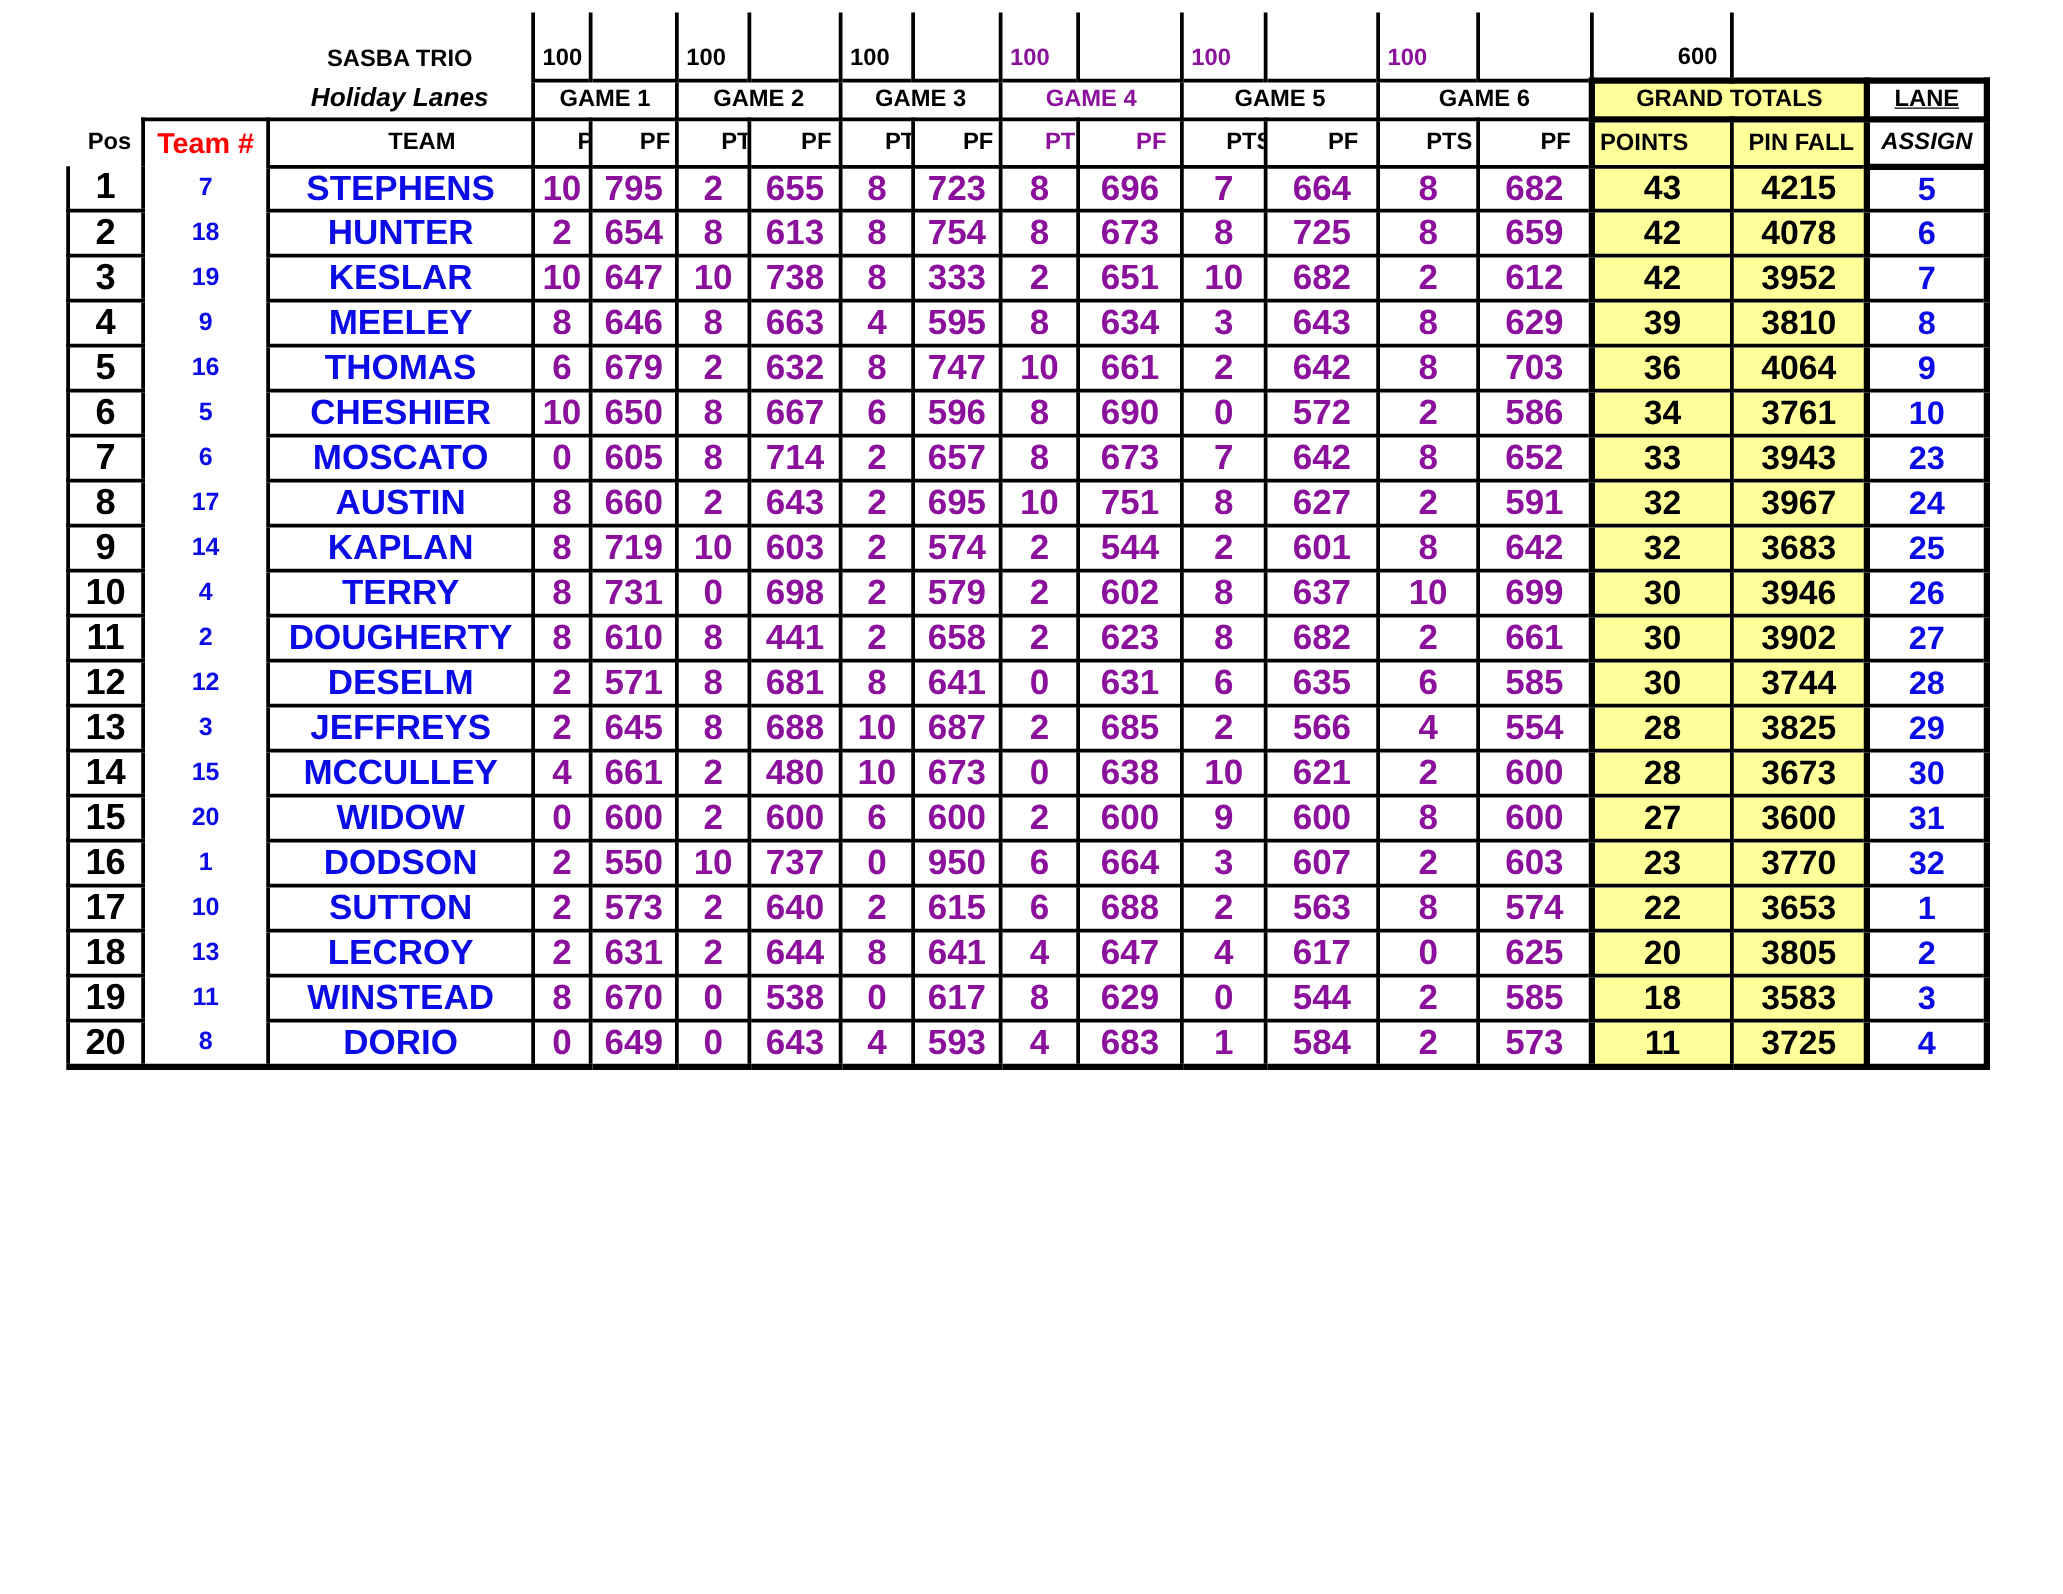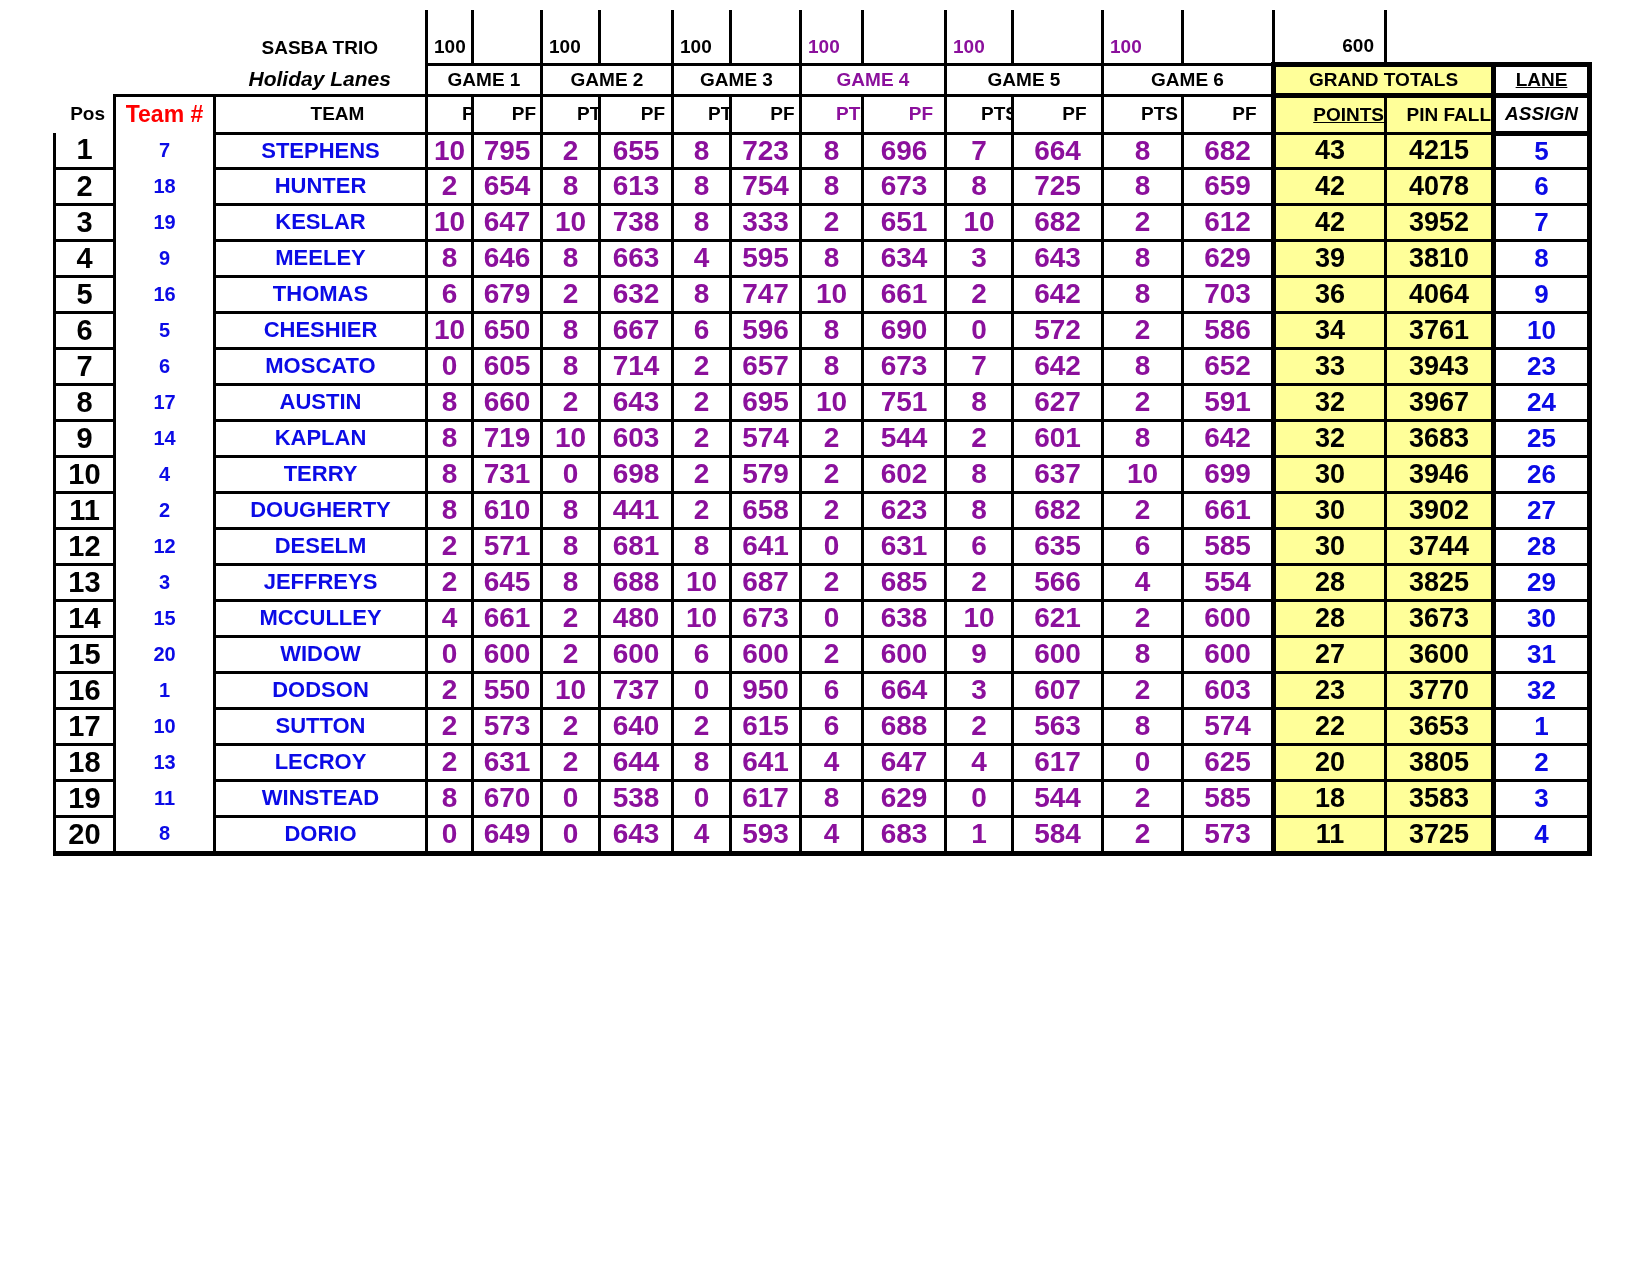--- a/index.html
+++ b/index.html
@@ -33,29 +33,29 @@
   tr.r2{height:31px;font-size:19px;}
   .sub{font-size:21px;font-style:italic;}
   .game-h{border:3px solid var(--bk);}
   .gt-h{border:5px solid var(--bk);background:var(--yellow);}
   .lane-h{border:5px solid var(--bk);text-decoration:underline;}
   
   tr.r3{height:38px;font-size:19px;}
   .pos-h{text-align:right;padding-right:8px;}
   .tno-h{border-left:3px solid var(--bk);border-top:3px solid var(--bk);border-right:3px solid var(--bk);color:var(--red);font-size:23px;}
   .team-h,.pts-h,.pf-h{border:3px solid var(--bk);padding-left:34px;}
-  .points-h{border:3px solid var(--bk);border-left:5px solid var(--bk);background:var(--yellow);text-align:right;padding-left:4px;text-decoration:underline;}
-  .pinfall-h{border:3px solid var(--bk);border-right:5px solid var(--bk);background:var(--yellow);text-align:right;padding-left:4px;}
+  .points-h{border:3px solid var(--bk);border-left:5px solid var(--bk);background:var(--yellow);text-align:left;padding-left:4px;}
+  .pinfall-h{border:3px solid var(--bk);border-right:5px solid var(--bk);background:var(--yellow);text-align:center;padding-left:4px;}
   .assign-h{border:5px solid var(--bk);font-style:italic;}
   .accent{color:var(--purple);}
   
   tr.dr{height:34px;}
   td.pos{border-left:3px solid var(--bk);border-bottom:3px solid var(--bk);font-size:29px;}
   td.tno{border-left:3px solid var(--bk);border-right:3px solid var(--bk);color:var(--blue);font-size:20px;}
-  td.team{border:3px solid var(--bk);color:var(--blue);font-size:22px;}
+  td.team{border:3px solid var(--bk);color:var(--blue);font-size:28px;}
   td.g{border:3px solid var(--bk);color:var(--purple);font-size:28px;}
   td.points{border:3px solid var(--bk);border-left:5px solid var(--bk);background:var(--yellow);font-size:27px;}
   td.pinfall{border:3px solid var(--bk);border-right:5px solid var(--bk);background:var(--yellow);font-size:27px;}
   td.lane{border:3px solid var(--bk);border-right:5px solid var(--bk);color:var(--blue);font-size:26px;}
   tr.dr:last-child td{border-bottom:5px solid var(--bk);}
 </style>
 </head>
 <body>
 
 <div class="sheet">

